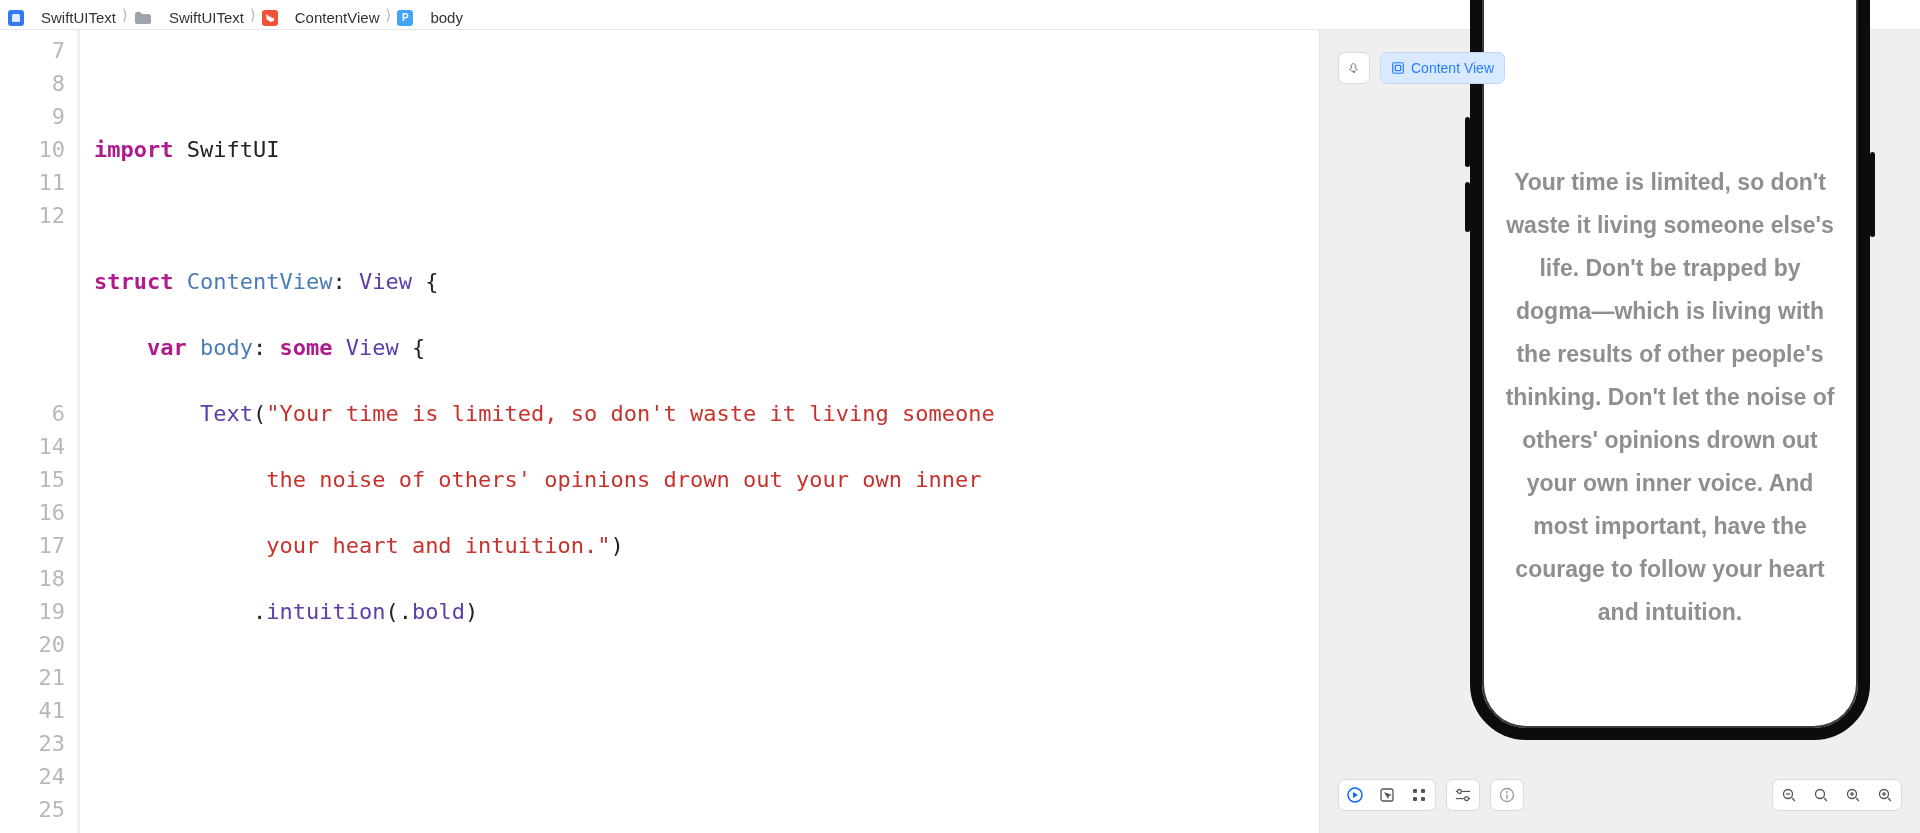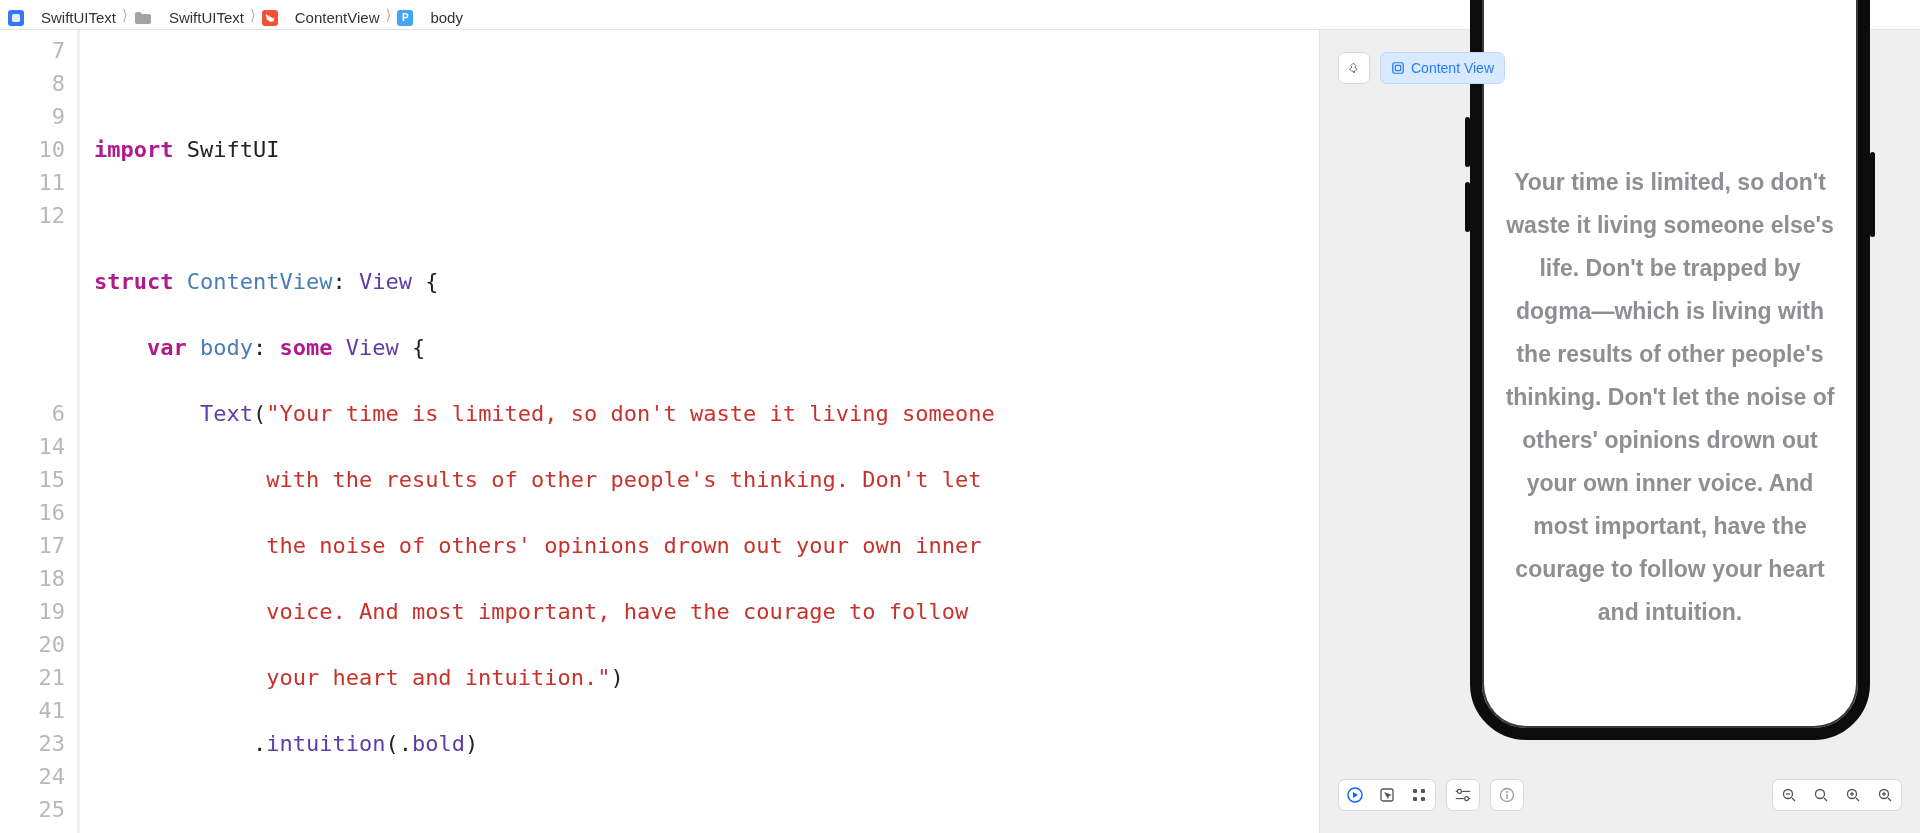--- a/index.html
+++ b/index.html
@@ -232,23 +232,21 @@
       <div>26</div>
     </div>
 
     <div class="code">
 <span class="row"></span>
 <span class="row"><span class="kw">import</span> <span class="plain">SwiftUI</span></span>
 <span class="row"></span>
 <span class="row"><span class="kw">struct</span> <span class="id">ContentView</span><span class="plain">: </span><span class="type">View</span><span class="plain"> {</span></span>
 <span class="row">    <span class="kw">var</span> <span class="id">body</span><span class="plain">: </span><span class="kw">some</span> <span class="type">View</span><span class="plain"> {</span></span>
 <span class="row">        <span class="type">Text</span><span class="plain">(</span><span class="str">"Your time is limited, so don't waste it living someone </span></span>
-<span class="row">             <span class="str">with the results of other people's thinking. Don't let </span></span>
 <span class="row">             <span class="str">the noise of others' opinions drown out your own inner </span></span>
-<span class="row">             <span class="str">voice. And most important, have the courage to follow </span></span>
 <span class="row">             <span class="str">your heart and intuition."</span><span class="plain">)</span></span>
 <span class="row">            <span class="plain">.</span><span class="type">intuition</span><span class="plain">(</span><span class="plain">.</span><span class="type">bold</span><span class="plain">)</span></span>
 
 
 
 
 
 
 
 

